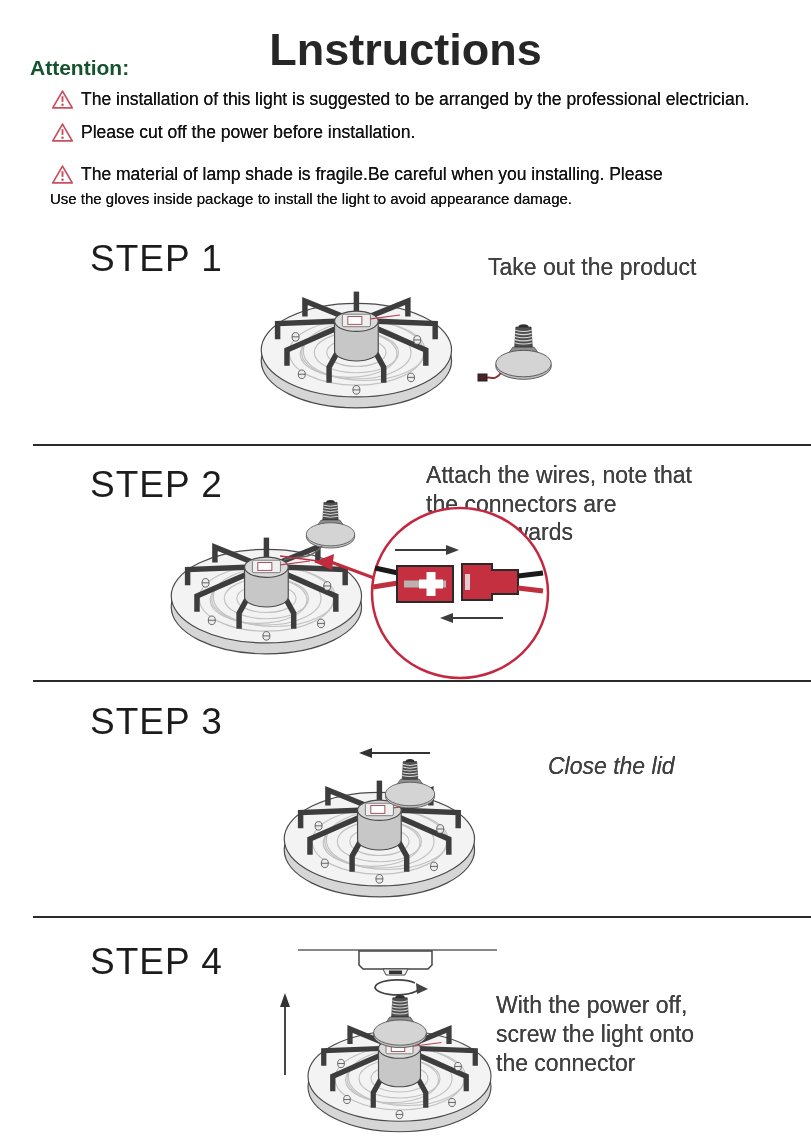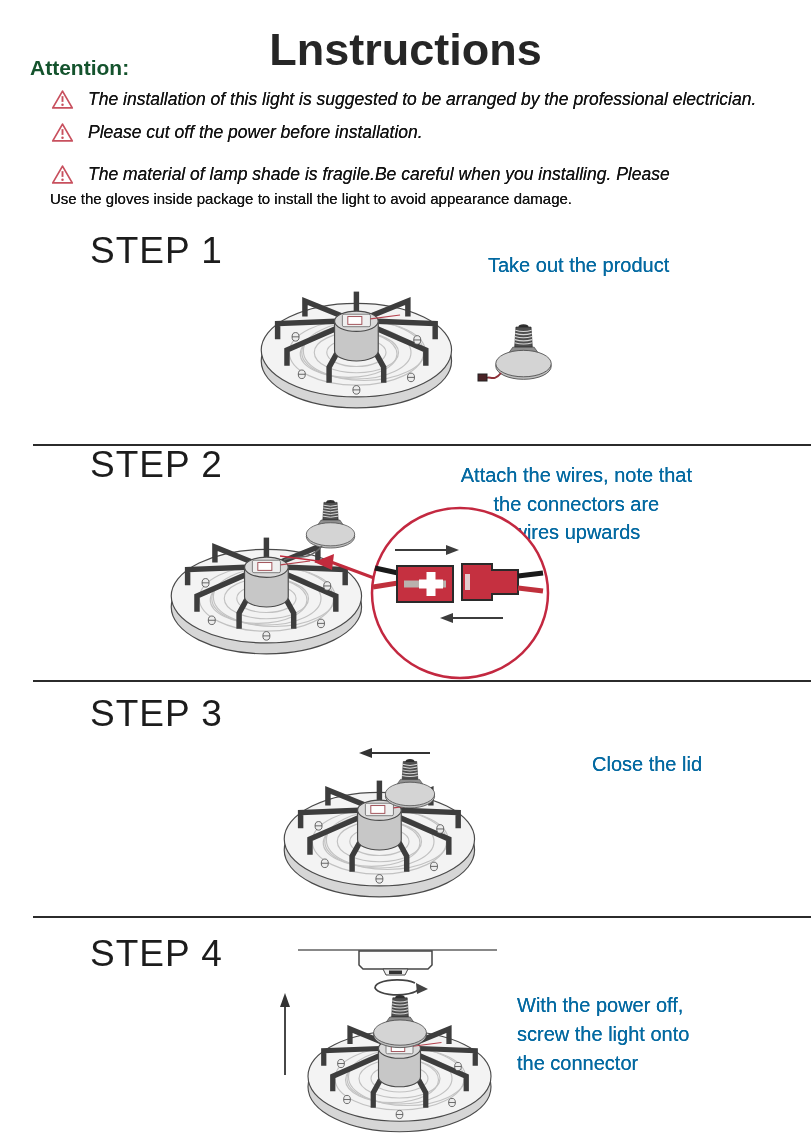--- a/index.html
+++ b/index.html
@@ -1,36 +1,36 @@
 <!DOCTYPE html>
 <html><head>
 <meta charset="utf-8">
 <style>
   html,body{margin:0;padding:0;background:#fff;}
   .page{position:relative;width:811px;height:1142px;background:#fff;overflow:hidden;
         font-family:"Liberation Sans",sans-serif;color:#1c1c1c;}
   .title{position:absolute;top:-6px;left:0;width:100%;text-align:center;
          font-size:45px;font-weight:bold;color:#262626;letter-spacing:0;}
   .attention-heading{position:absolute;left:30px;top:56px;font-size:21px;font-weight:bold;color:#14532d;}
-  .warning{position:absolute;left:51px;display:flex;align-items:center;gap:14px;
+  .warning{position:absolute;left:51px;display:flex;align-items:center;gap:7px;
            font-size:17.5px;font-weight:400;white-space:nowrap;color:#121212;
-           text-shadow:0 0 .4px currentColor;font-style:italic;}
+           text-shadow:0 0 .4px currentColor;}
   .warning svg{flex:0 0 auto;margin-top:0px;}
   .w1{top:89px}.w2{top:122px}.w3{top:164px}
   .continuation{position:absolute;left:50px;top:190px;font-size:15px;white-space:nowrap;
                 color:#121212;text-shadow:0 0 .4px currentColor;}
   .step-heading{position:absolute;left:90px;font-size:37px;font-weight:400;color:#1c1c1c;
-                letter-spacing:1px;white-space:nowrap;}
-  .s1{top:230px}.s2{top:444px}.s3{top:693px}.s4{top:933px}
-  .caption{position:absolute;font-size:20px;color:#0369a1;white-space:nowrap;
+                letter-spacing:1px;white-space:nowrap;margin-top:8px;}
+  .s1{top:230px}.s2{top:456px}.s3{top:693px}.s4{top:933px}
+  .caption{position:absolute;font-size:23px;color:#404040;white-space:nowrap;
            text-shadow:0 0 .3px currentColor;}
   .cap1{left:488px;top:254px;}
-  .cap2{right:119px;top:461px;text-align:center;line-height:28.5px;}
-  .cap3{left:592px;top:753px;}
-  .cap4{left:517px;top:991px;line-height:29px;}
+  .cap2{right:119px;top:461px;text-align:left;line-height:28.5px;}
+  .cap3{left:548px;top:753px;font-style:italic;}
+  .cap4{left:496px;top:991px;line-height:29px;}
   .divider{position:absolute;left:33px;width:778px;height:2px;background:#2b2b2b;}
   .d1{top:444px}.d2{top:680px}.d3{top:916px}
   .scene{position:absolute;}
   #scene1{left:240px;top:276px;width:340px;height:160px;}
   #scene2{left:150px;top:490px;width:420px;height:192px;}
   #scene3{left:270px;top:735px;width:320px;height:182px;}
   #scene4{left:270px;top:925px;width:330px;height:217px;}
   .defs-holder{position:absolute;width:0;height:0;overflow:hidden;}
 </style>
 </head>

